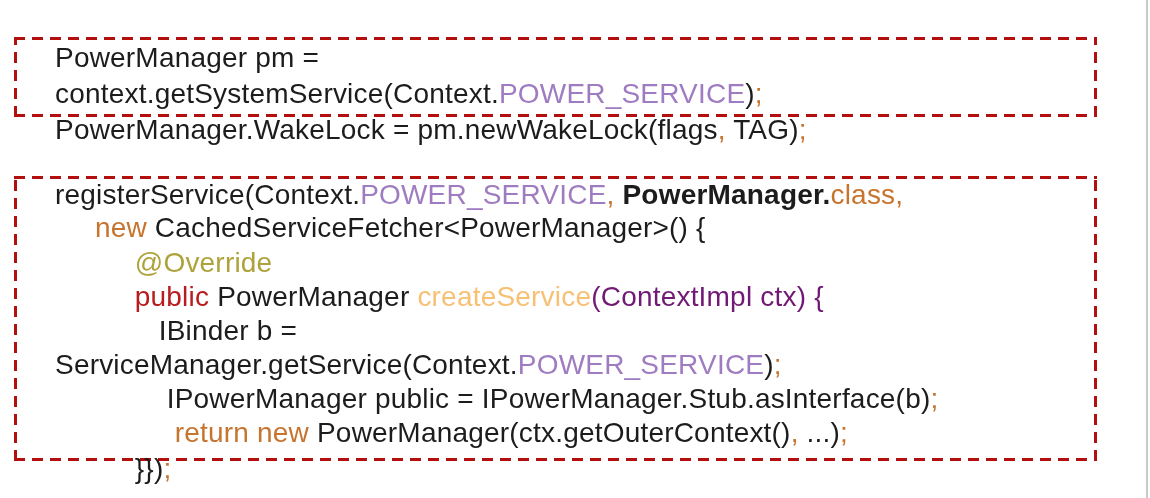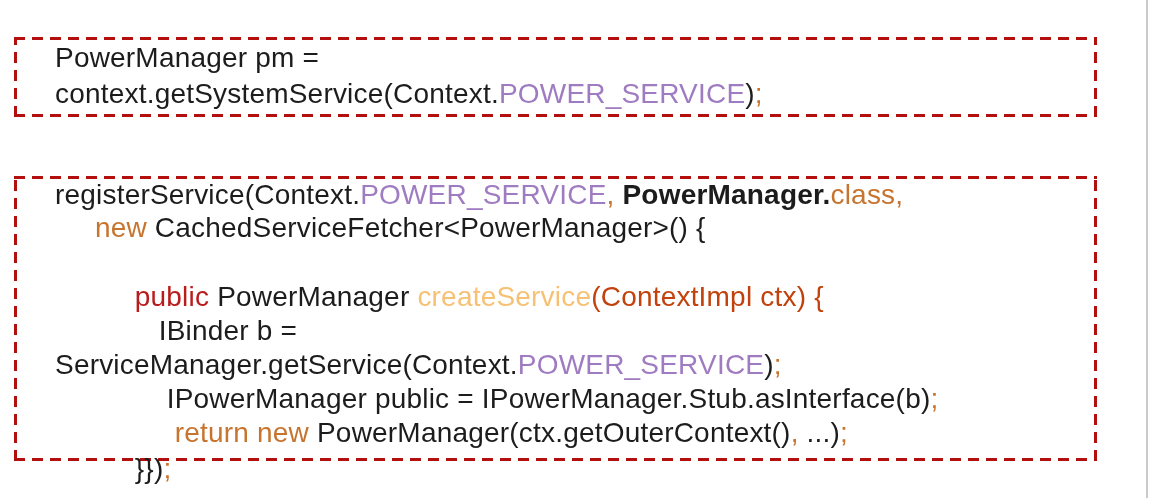--- a/index.html
+++ b/index.html
@@ -44,24 +44,25 @@
 </style>
 </head>
 <body>
 
 <div class="slide">
   <div class="highlight-box box-1"></div>
   <div class="highlight-box box-2"></div>
   <div class="code-layer" id="code-layer">
       <div class="code-line" style="top: 42px;"><span style="color: rgb(28, 28, 28);">PowerManager pm =</span></div>
       <div class="code-line" style="top: 78px;"><span style="color: rgb(28, 28, 28);">context.getSystemService(Context.</span><span style="color: rgb(159, 124, 193);">POWER_SERVICE</span><span style="color: rgb(28, 28, 28);">)</span><span style="color: rgb(199, 116, 47);">;</span></div>
+      <div class="code-line" style="top: 114px;"><span style="color: rgb(28, 28, 28);">PowerManager.WakeLock = pm.newWakeLock(flags</span><span style="color: rgb(199, 116, 47);">,</span><span style="color: rgb(28, 28, 28);"> TAG)</span><span style="color: rgb(199, 116, 47);">;</span></div>
       <div class="code-line" style="top: 179px;"><span style="color: rgb(28, 28, 28);">registerService(Context.</span><span style="color: rgb(159, 124, 193);">POWER_SERVICE</span><span style="color: rgb(199, 116, 47);">,</span><span style="color: rgb(28, 28, 28); font-weight: bold;"> PowerManager.</span><span style="color: rgb(199, 116, 47); margin-top: 43px;">class</span><span style="color: rgb(199, 116, 47);">,</span></div>
       <div class="code-line" style="top: 212px;"><span style="color: rgb(28, 28, 28);">     </span><span style="color: rgb(199, 116, 47);">new</span><span style="color: rgb(28, 28, 28);"> CachedServiceFetcher&lt;PowerManager&gt;() {</span></div>
-      <div class="code-line" style="top: 247px;"><span style="color: rgb(28, 28, 28);">          </span></div>
-      <div class="code-line" style="top: 281px;"><span style="color: rgb(28, 28, 28);">          </span><span style="color: #b91c1c;">public</span><span style="color: rgb(28, 28, 28);"> PowerManager </span><span style="color: rgb(246, 193, 117);">createService</span><span style="color: #c2410c; text-align: center;">(ContextImpl ctx) {</span></div>
+      <div class="code-line" style="top: 247px;"><span style="color: rgb(28, 28, 28);">          </span><span style="color: rgb(174, 163, 59);">@Override</span></div>
+      <div class="code-line" style="top: 281px;"><span style="color: rgb(28, 28, 28);">          </span><span style="color: #b91c1c;">public</span><span style="color: rgb(28, 28, 28);"> PowerManager </span><span style="color: rgb(246, 193, 117);">createService</span><span style="color: #701a75; text-align: center;">(ContextImpl ctx) {</span></div>
       <div class="code-line" style="top: 315px;"><span style="color: rgb(28, 28, 28);">             IBinder b =</span></div>
       <div class="code-line" style="top: 349px;"><span style="color: rgb(28, 28, 28);">ServiceManager.getService(Context.</span><span style="color: rgb(159, 124, 193);">POWER_SERVICE</span><span style="color: rgb(28, 28, 28);">)</span><span style="color: rgb(199, 116, 47);">;</span></div>
       <div class="code-line" style="top: 383px;"><span style="color: rgb(28, 28, 28);">              IPowerManager public = IPowerManager.Stub.asInterface(b)</span><span style="color: rgb(199, 116, 47);">;</span></div>
       <div class="code-line" style="top: 417px;"><span style="color: rgb(28, 28, 28);">               </span><span style="color: rgb(199, 116, 47);">return</span><span style="color: rgb(28, 28, 28);"> </span><span style="color: rgb(199, 116, 47);">new</span><span style="color: rgb(28, 28, 28);"> PowerManager(ctx.getOuterContext()</span><span style="color: rgb(199, 116, 47);">,</span><span style="color: rgb(28, 28, 28);"> ...)</span><span style="color: rgb(199, 116, 47);">;</span></div>
       <div class="code-line" style="top: 453px;"><span style="color: rgb(28, 28, 28);">          }})</span><span style="color: rgb(199, 116, 47);">;</span></div>
     </div>
   <div class="edge-line"></div>
 </div>
 
 </body></html>

